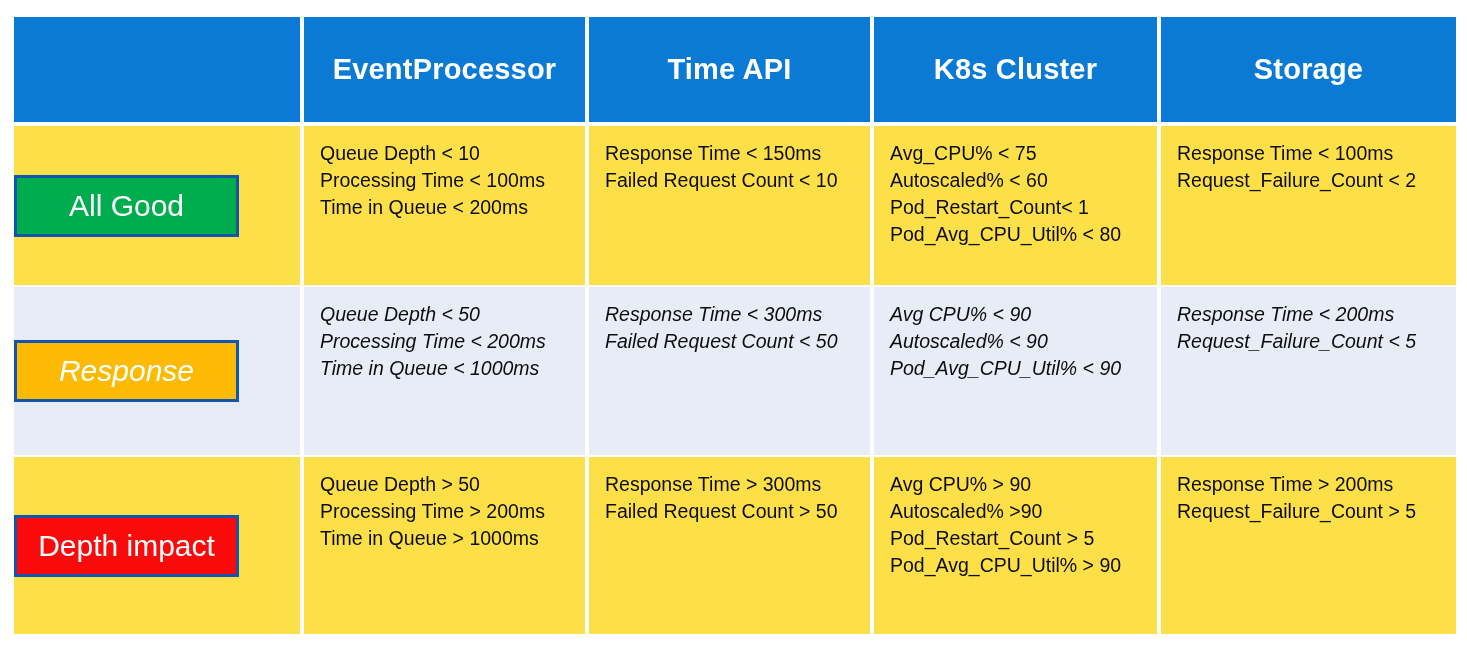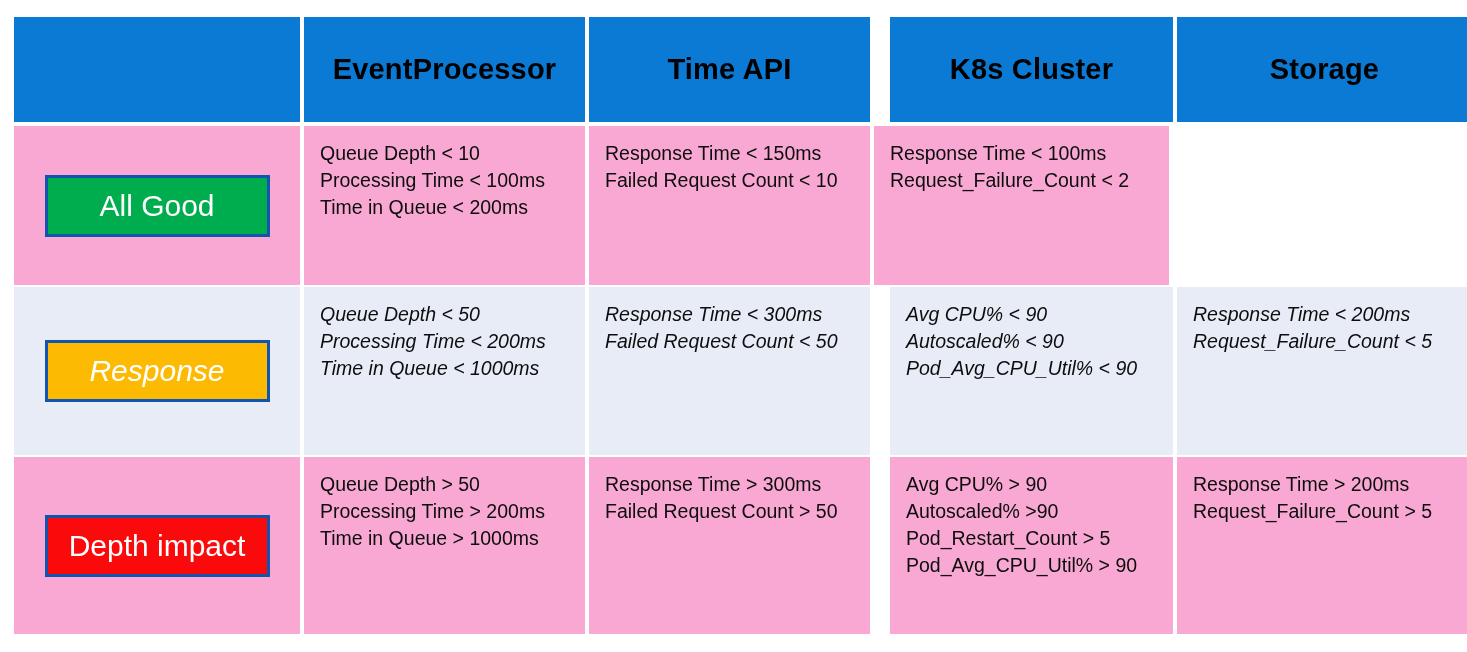--- a/index.html
+++ b/index.html
@@ -29,58 +29,58 @@
     gap: 4px;
   }
   .header-cell {
     background: #0b7ad4;
     display: flex;
     align-items: center;
     justify-content: center;
     box-sizing: border-box;
   }
   .header-cell .htext {
-    color: #000000;
+    color: #ffffff;
     font-size: 29px;
     font-weight: bold;
     letter-spacing: 0.2px;
     line-height: 1;
     white-space: nowrap;
   }
 
   .col-status   { width: 286px; flex: 0 0 286px; }
   .col-0        { width: 281px; flex: 0 0 281px; }
   .col-1        { width: 281px; flex: 0 0 281px; }
-  .col-2        { width: 283px; flex: 0 0 283px; margin-left: 16px; }
+  .col-2        { width: 283px; flex: 0 0 283px; }
   .col-3        { width: 295px; flex: 0 0 295px; }
 
   
   .rows {
     margin-top: 4px;
   }
   .data-row {
     display: flex;
     gap: 4px;
     margin-bottom: 2px;
   }
   .row-h0 { height: 159px; }
   .row-h1 { height: 168px; }
   .row-h2 { height: 177px; }
 
   .cell {
     box-sizing: border-box;
     padding: 14px 0 0 16px;
   }
-  .shade-a { background: #f9a8d4; }
+  .shade-a { background: #fde047; }
   .shade-b { background: #e7ecf7; font-style: italic; }
 
   .status-cell {
     display: flex;
     align-items: center;
-    justify-content: center;
+    justify-content: flex-start;
     padding: 0;
   }
 
   .badge {
     width: 225px;
     height: 62px;
     border: 3px solid #1155b0;
     display: flex;
     align-items: center;
     justify-content: center;
@@ -142,20 +142,28 @@
           <li>Processing Time &lt; 100ms</li>
           <li>Time in Queue &lt; 200ms</li>
         </ul>
       </div>
       <div class="cell shade-a col-1">
         <ul class="metrics">
           <li>Response Time &lt; 150ms</li>
           <li>Failed Request Count &lt; 10</li>
         </ul>
       </div>
+      <div class="cell shade-a col-2">
+        <ul class="metrics">
+          <li>Avg_CPU% &lt; 75</li>
+          <li>Autoscaled% &lt; 60</li>
+          <li>Pod_Restart_Count&lt; 1</li>
+          <li>Pod_Avg_CPU_Util% &lt; 80</li>
+        </ul>
+      </div>
       <div class="cell shade-a col-3">
         <ul class="metrics">
           <li>Response Time &lt; 100ms</li>
           <li>Request_Failure_Count &lt; 2</li>
         </ul>
       </div>
     </div>
 
     <div class="data-row row-h1">
       <div class="cell status-cell shade-b col-status">

